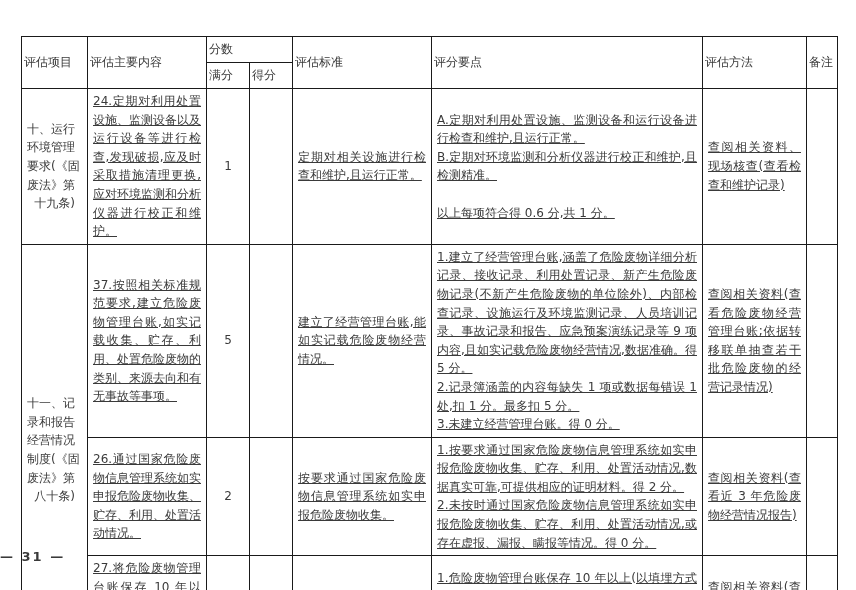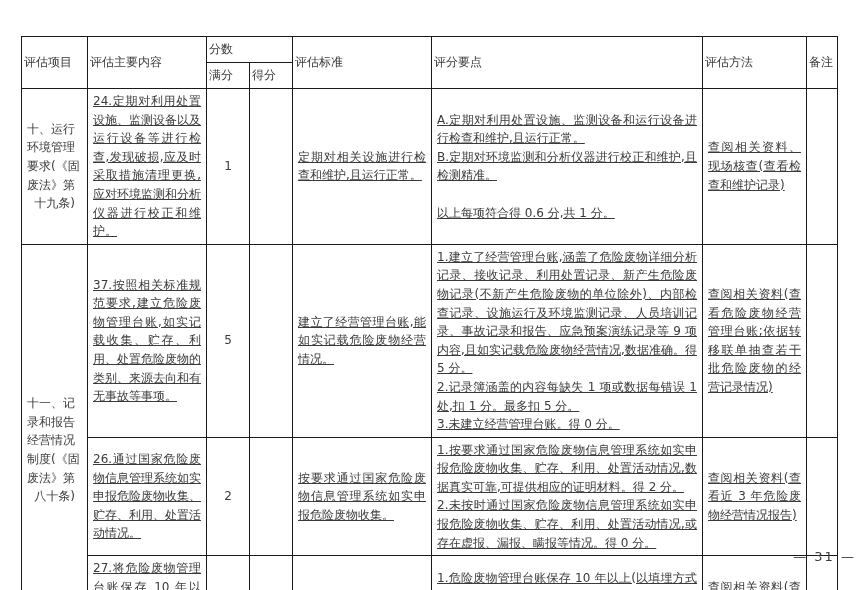--- a/index.html
+++ b/index.html
@@ -47,24 +47,25 @@
     text-align:center;
   }
   td.points{
     white-space:pre-line;
     vertical-align:middle;
   }
   .footer{
     position:absolute;
     left:0;right:0;
     top:549px;
-    text-align:right;
+    text-align:left;
     font-size:13px;
     color:#3a3a3a;
     letter-spacing:2px;
+    font-weight:bold;
   }
 </style>
 </head>
 <body>
 
 <div class="page">
 
   <table class="eval">
     <colgroup>
       <col style="width:66px">

